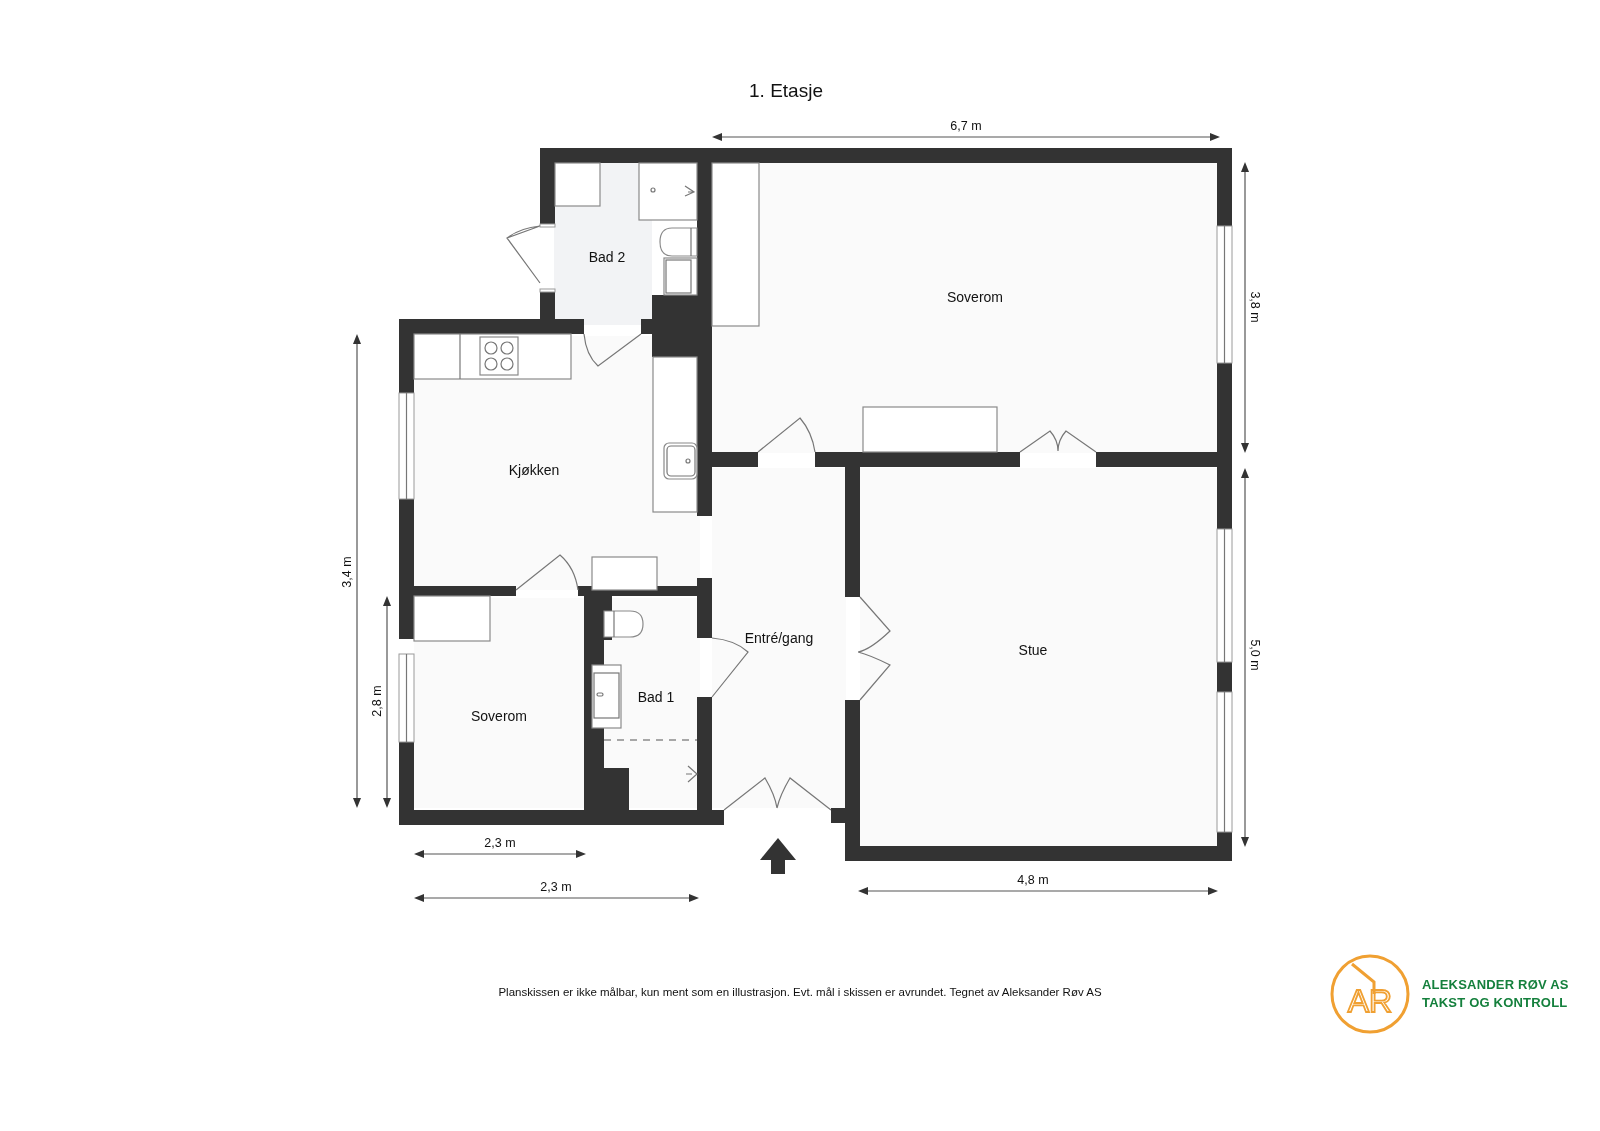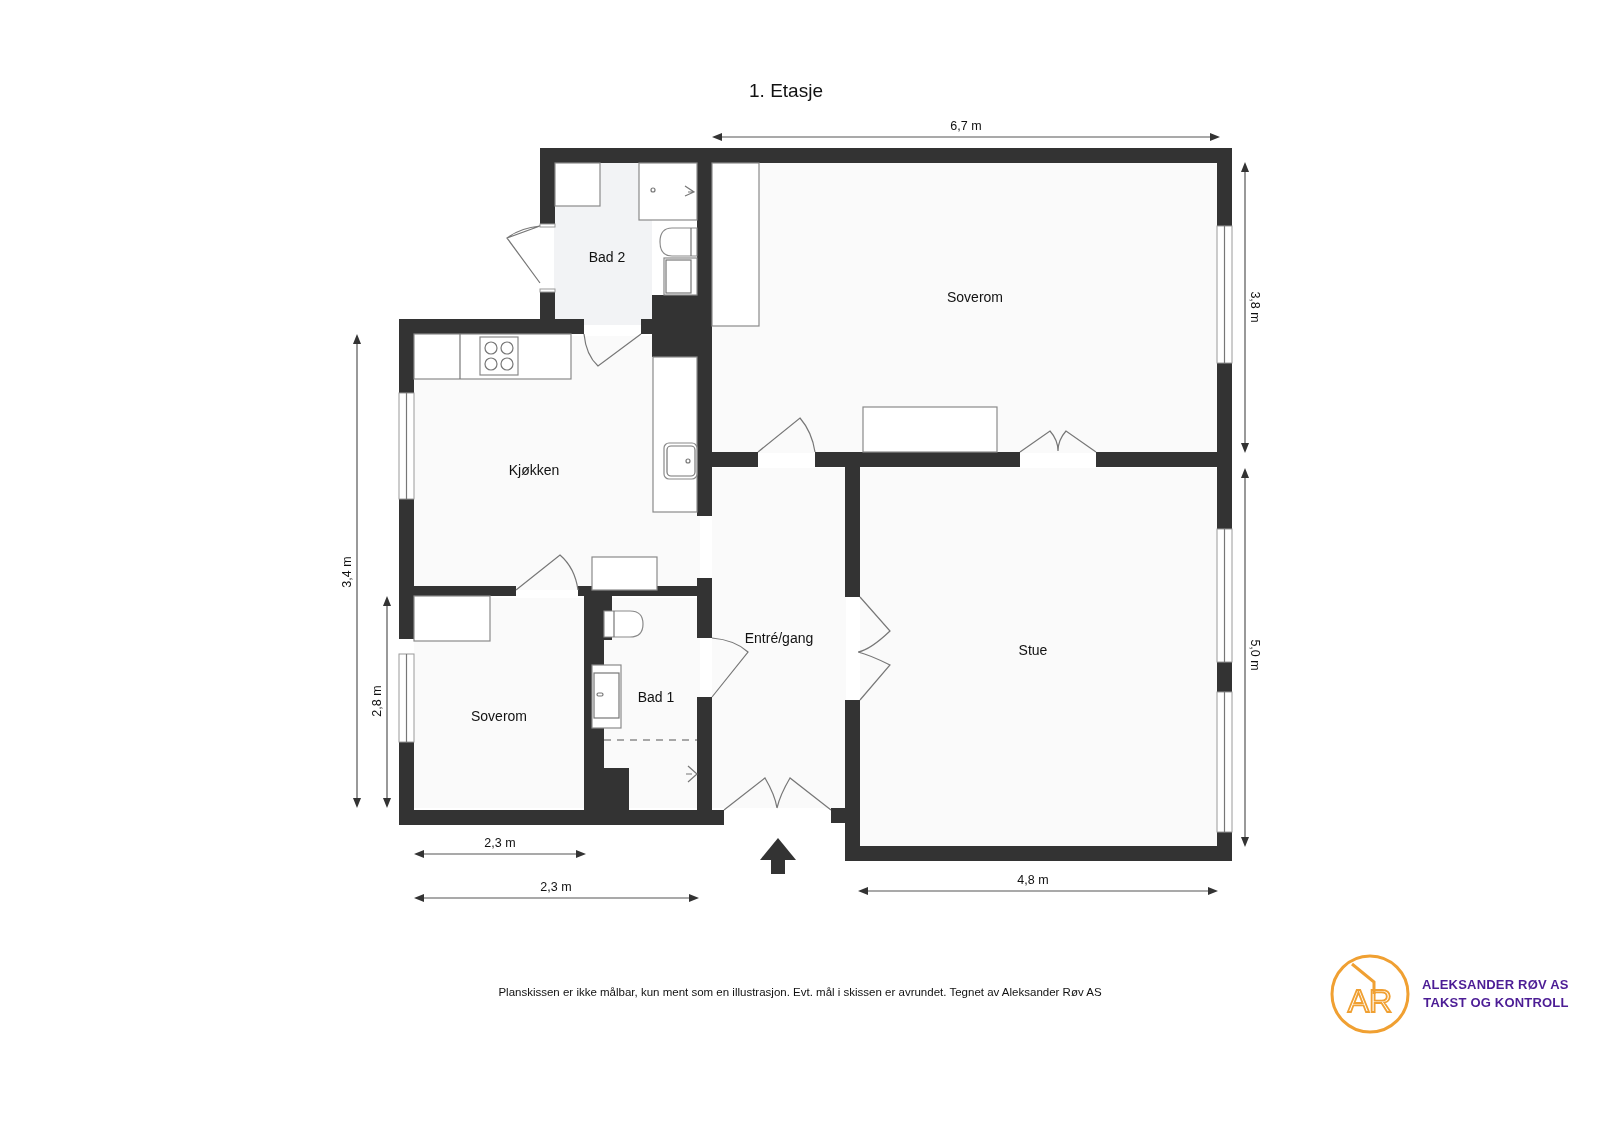--- a/index.html
+++ b/index.html
@@ -11,21 +11,21 @@
   .fixture { fill: #ffffff; stroke: #8a8a8a; stroke-width: 1.2; }
   .thin { fill: none; stroke: #777777; stroke-width: 1.2; }
   .win-frame { fill: #ffffff; stroke: #9a9a9a; stroke-width: 1; }
   .dim-line { stroke: #555555; stroke-width: 1.2; fill: none; }
   .arrow { fill: #333333; }
   .room-label { font-family: "Liberation Sans", sans-serif; font-size: 14px; fill: #111111; }
   .dim-label { font-family: "Liberation Sans", sans-serif; font-size: 12.5px; fill: #111111; }
   .title { font-family: "Liberation Sans", sans-serif; font-size: 19px; fill: #111111; }
   .footer-note { position: absolute; left: 0; width: 1600px; top: 986px; text-align: center; font-size: 11.5px; color: #111; }
   .logo { position: absolute; left: 1328px; top: 952px; width: 240px; height: 84px; }
-  .logo-text { position: absolute; left: 94px; top: 24px; color: #4c1d95; font-weight: bold; font-size: 13px; line-height: 18px; letter-spacing: 0.2px; white-space: nowrap; text-align: right; }
+  .logo-text { position: absolute; left: 94px; top: 24px; color: #15803d; font-weight: bold; font-size: 13px; line-height: 18px; letter-spacing: 0.2px; white-space: nowrap; }
 </style>
 </head>
 <body>
 
 <svg id="plan" width="1600" height="1131" viewBox="0 0 1600 1131" xmlns="http://www.w3.org/2000/svg">
 
   <text class="title" x="786" y="97" text-anchor="middle">1. Etasje</text>
 
   <g>
     <rect class="floor-bath" x="554" y="163" width="98" height="162"></rect>

